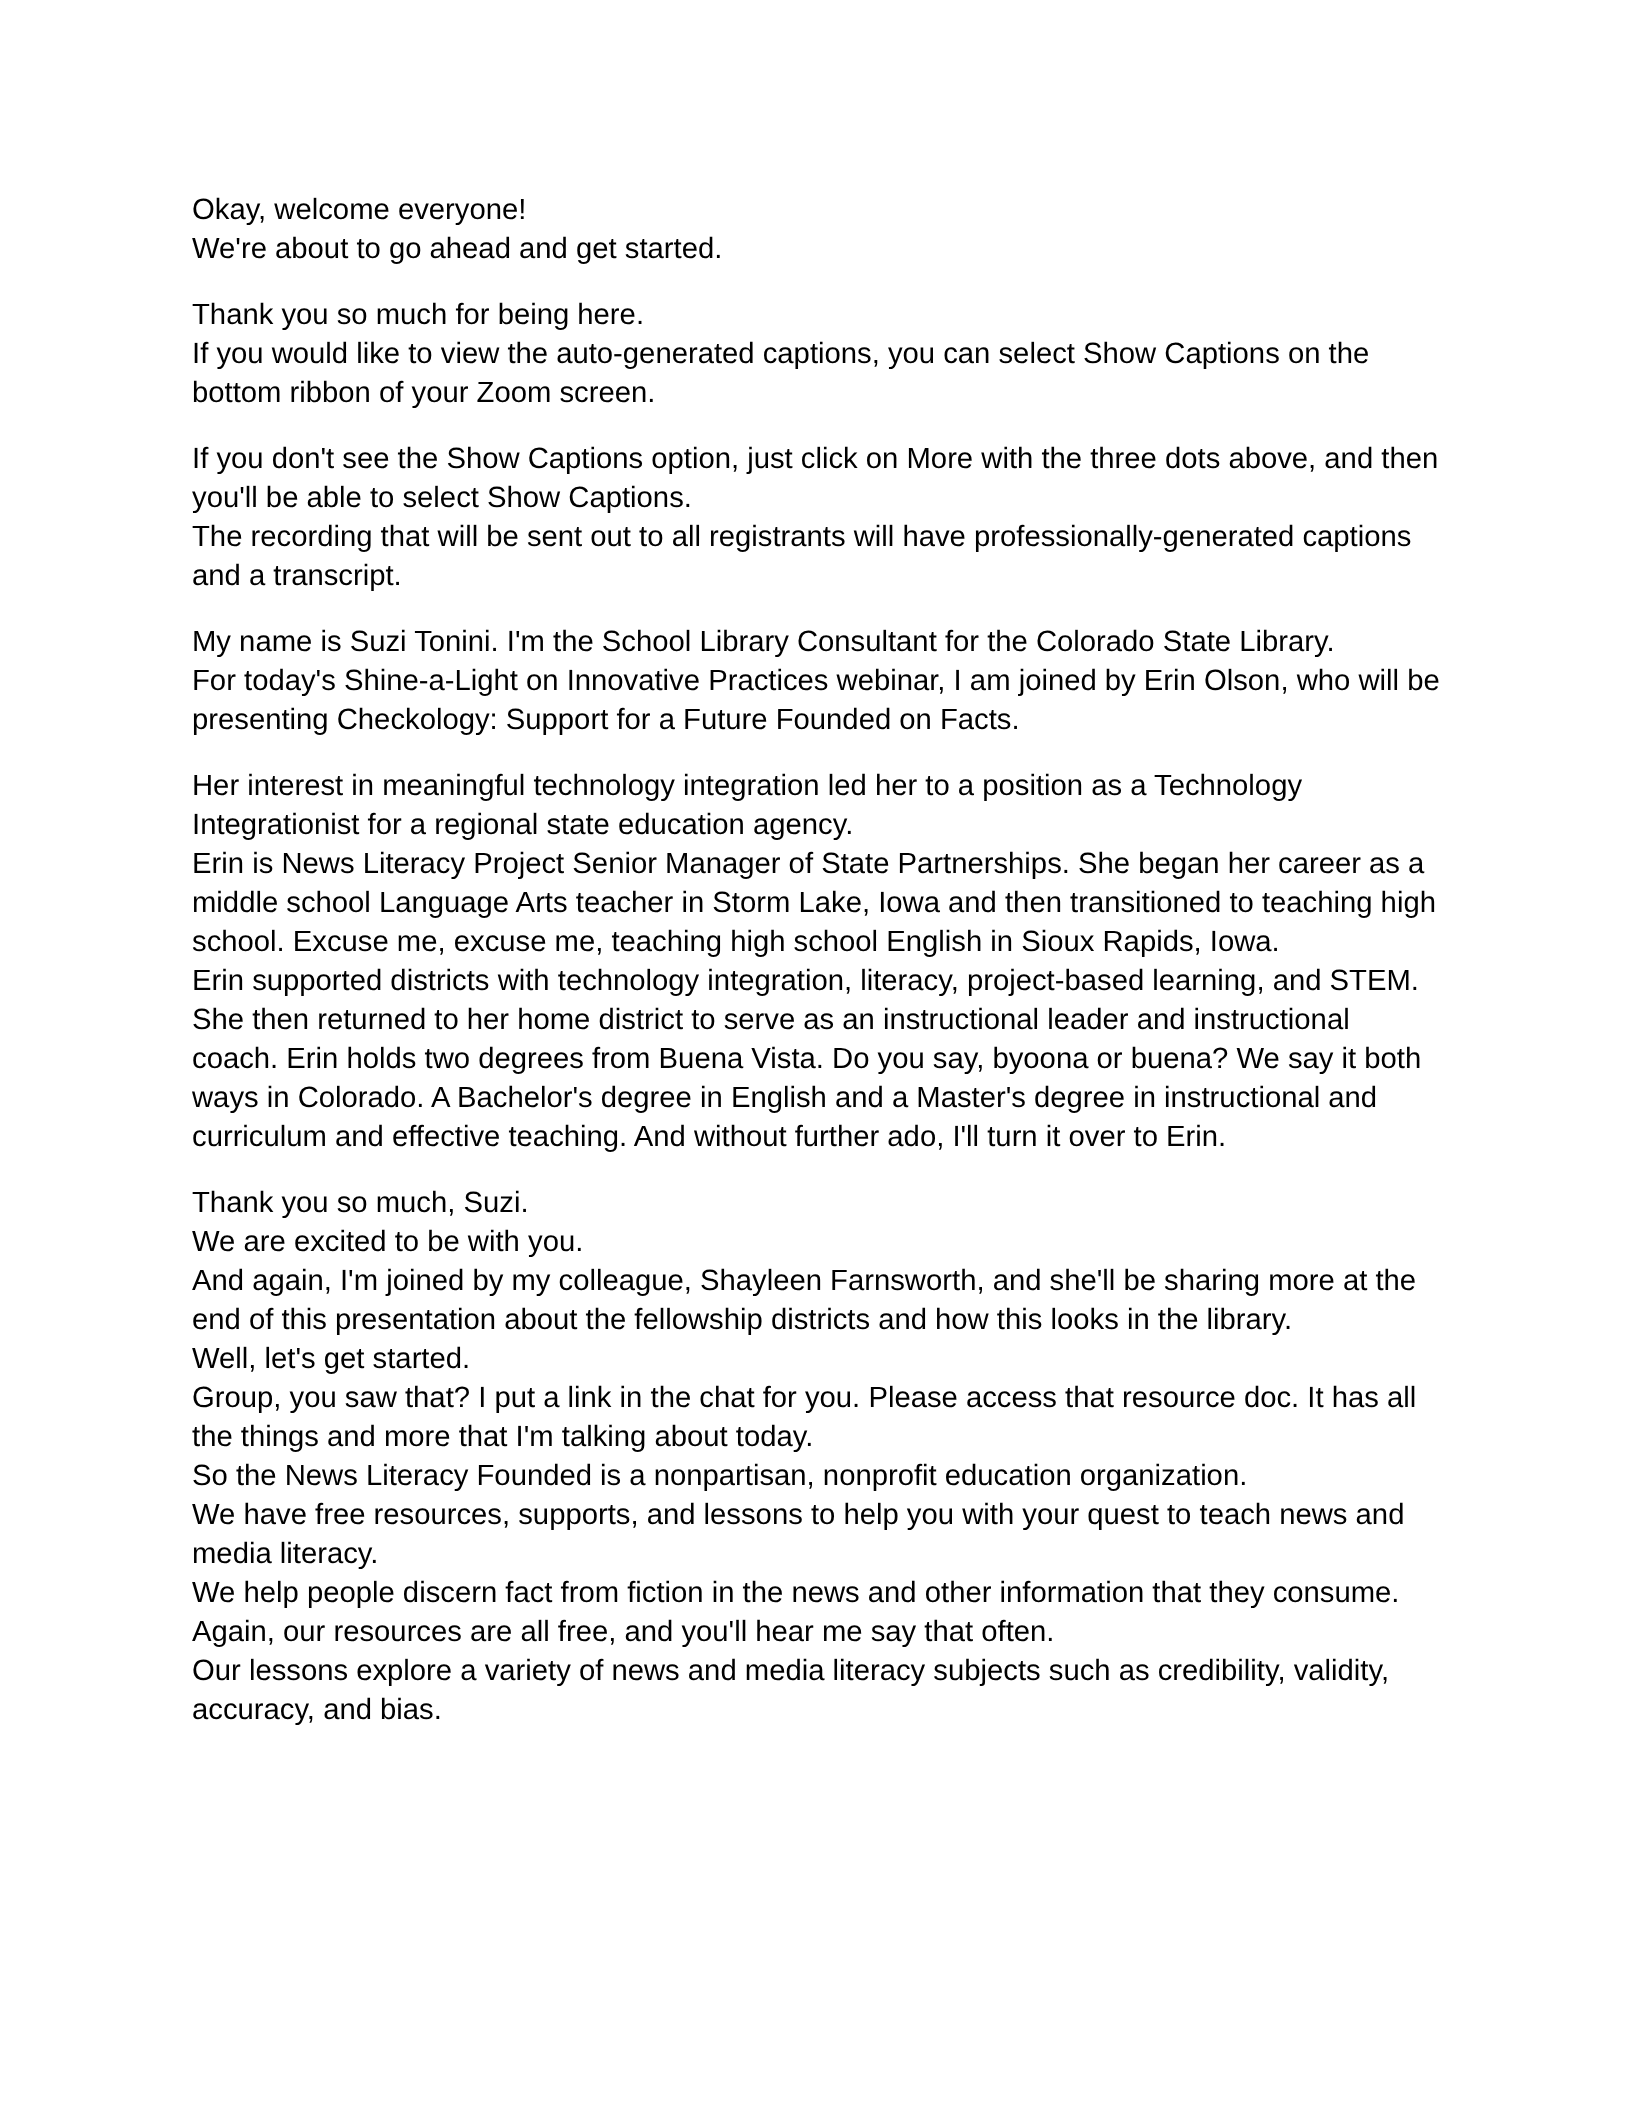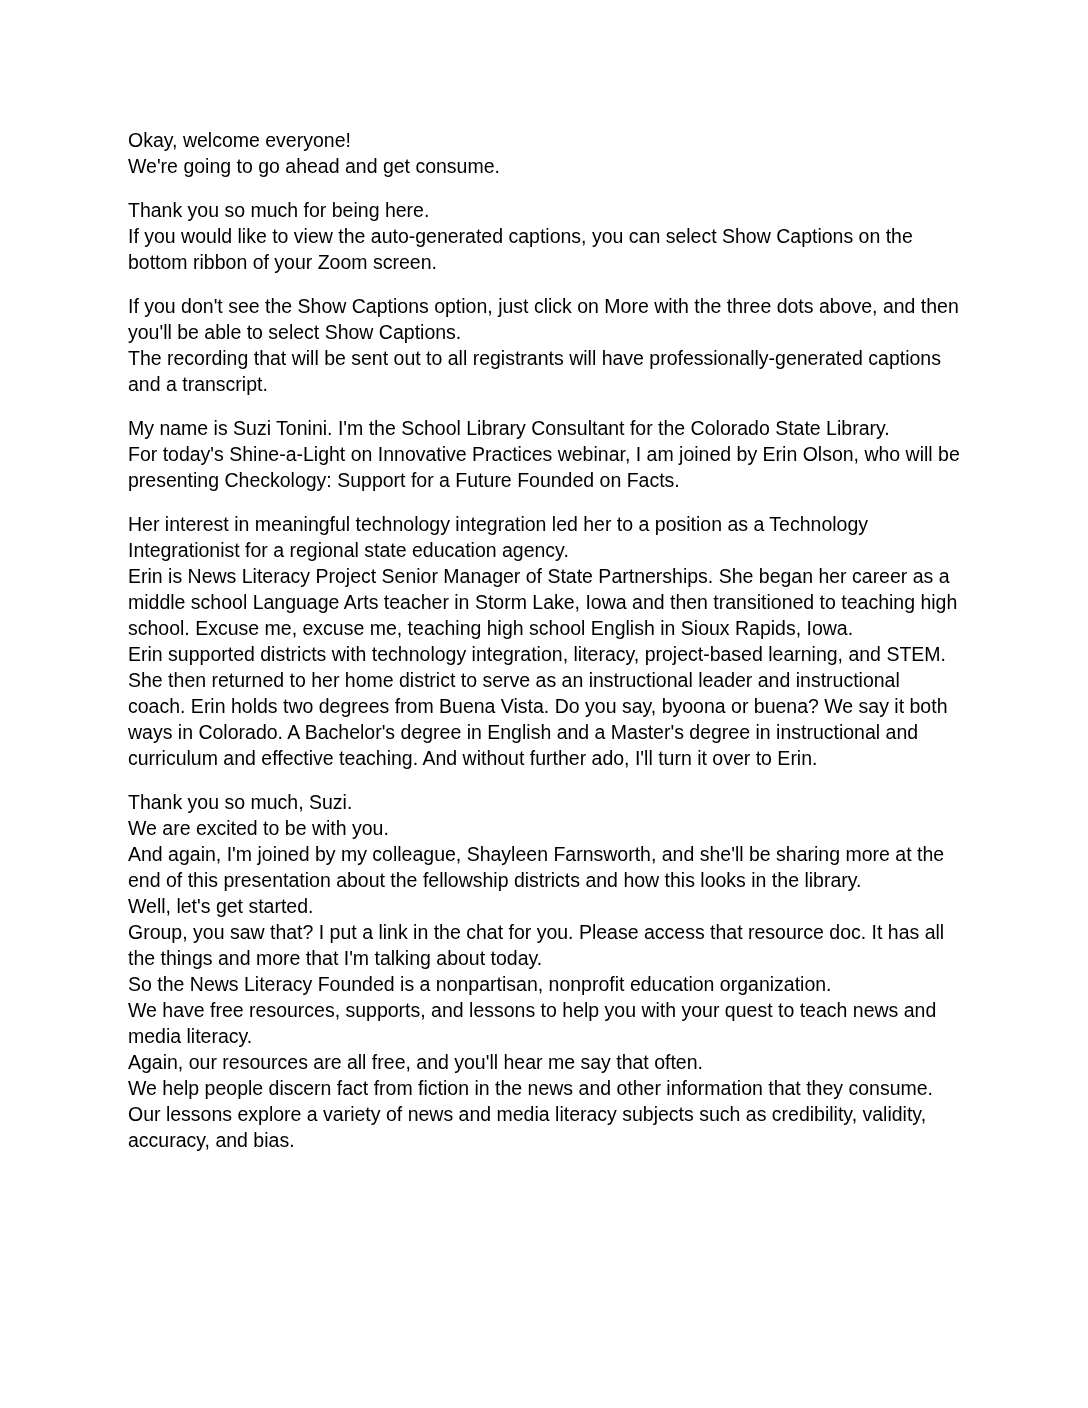--- a/index.html
+++ b/index.html
@@ -33,21 +33,21 @@
     word-spacing: normal;
   }
 </style>
 </head>
 <body>
 
 <div class="page">
   <div class="content" id="transcript">
       <div class="block">
         <p>Okay, welcome everyone!</p>
-        <p>We're going to go ahead and get consume.</p>
+        <p>We're about to go ahead and get started.</p>
       </div>
       <div class="block">
         <p>Thank you so much for being here.</p>
         <p>If you would like to view the auto-generated captions, you can select Show Captions on the bottom ribbon of your Zoom screen.</p>
       </div>
       <div class="block">
         <p>If you don't see the Show Captions option, just click on More with the three dots above, and then you'll be able to select Show Captions.</p>
         <p>The recording that will be sent out to all registrants will have professionally-generated captions and a transcript.</p>
       </div>
       <div class="block">
@@ -60,18 +60,18 @@
         <p>Erin supported districts with technology integration, literacy, project-based learning, and STEM. She then returned to her home district to serve as an instructional leader and instructional coach. Erin holds two degrees from Buena Vista. Do you say, byoona or buena? We say it both ways in Colorado. A Bachelor's degree in English and a Master's degree in instructional and curriculum and effective teaching. And without further ado, I'll turn it over to Erin.</p>
       </div>
       <div class="block">
         <p>Thank you so much, Suzi.</p>
         <p>We are excited to be with you.</p>
         <p>And again, I'm joined by my colleague, Shayleen Farnsworth, and she'll be sharing more at the end of this presentation about the fellowship districts and how this looks in the library.</p>
         <p>Well, let's get started.</p>
         <p>Group, you saw that? I put a link in the chat for you. Please access that resource doc. It has all the things and more that I'm talking about today.</p>
         <p>So the News Literacy Founded is a nonpartisan, nonprofit education organization.</p>
         <p>We have free resources, supports, and lessons to help you with your quest to teach news and media literacy.</p>
+        <p>We help people discern fact from fiction in the news and other information that they consume.</p>
         <p>Again, our resources are all free, and you'll hear me say that often.</p>
-        <p>We help people discern fact from fiction in the news and other information that they consume.</p>
         <p>Our lessons explore a variety of news and media literacy subjects such as credibility, validity, accuracy, and bias.</p>
       </div>
     </div>
 </div>
 
 </body></html>

